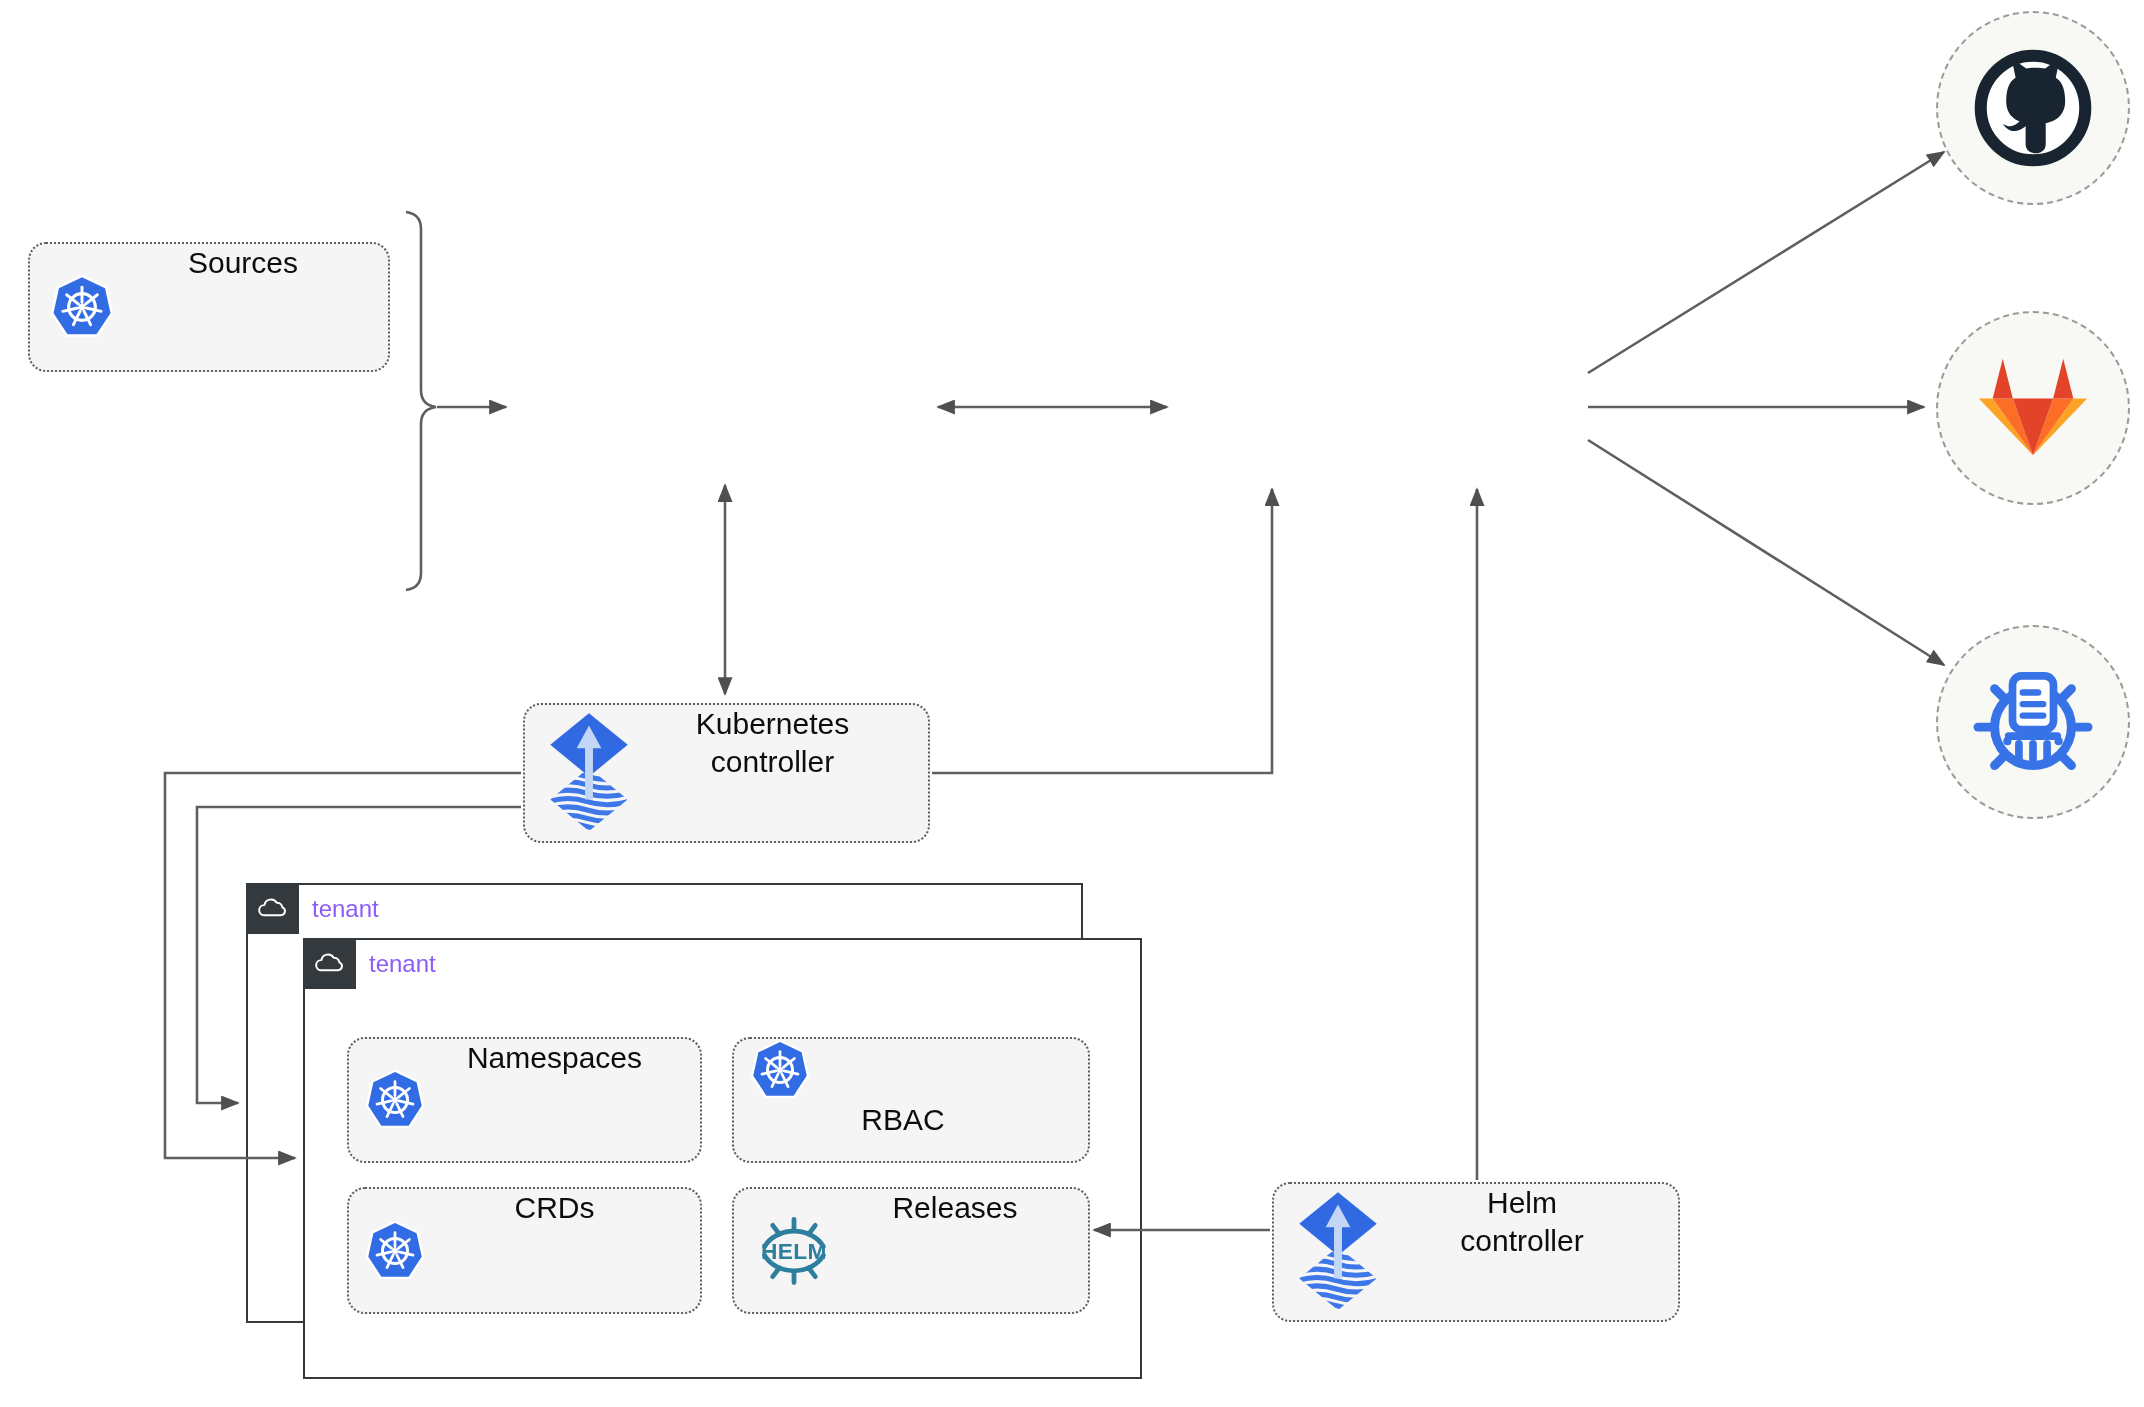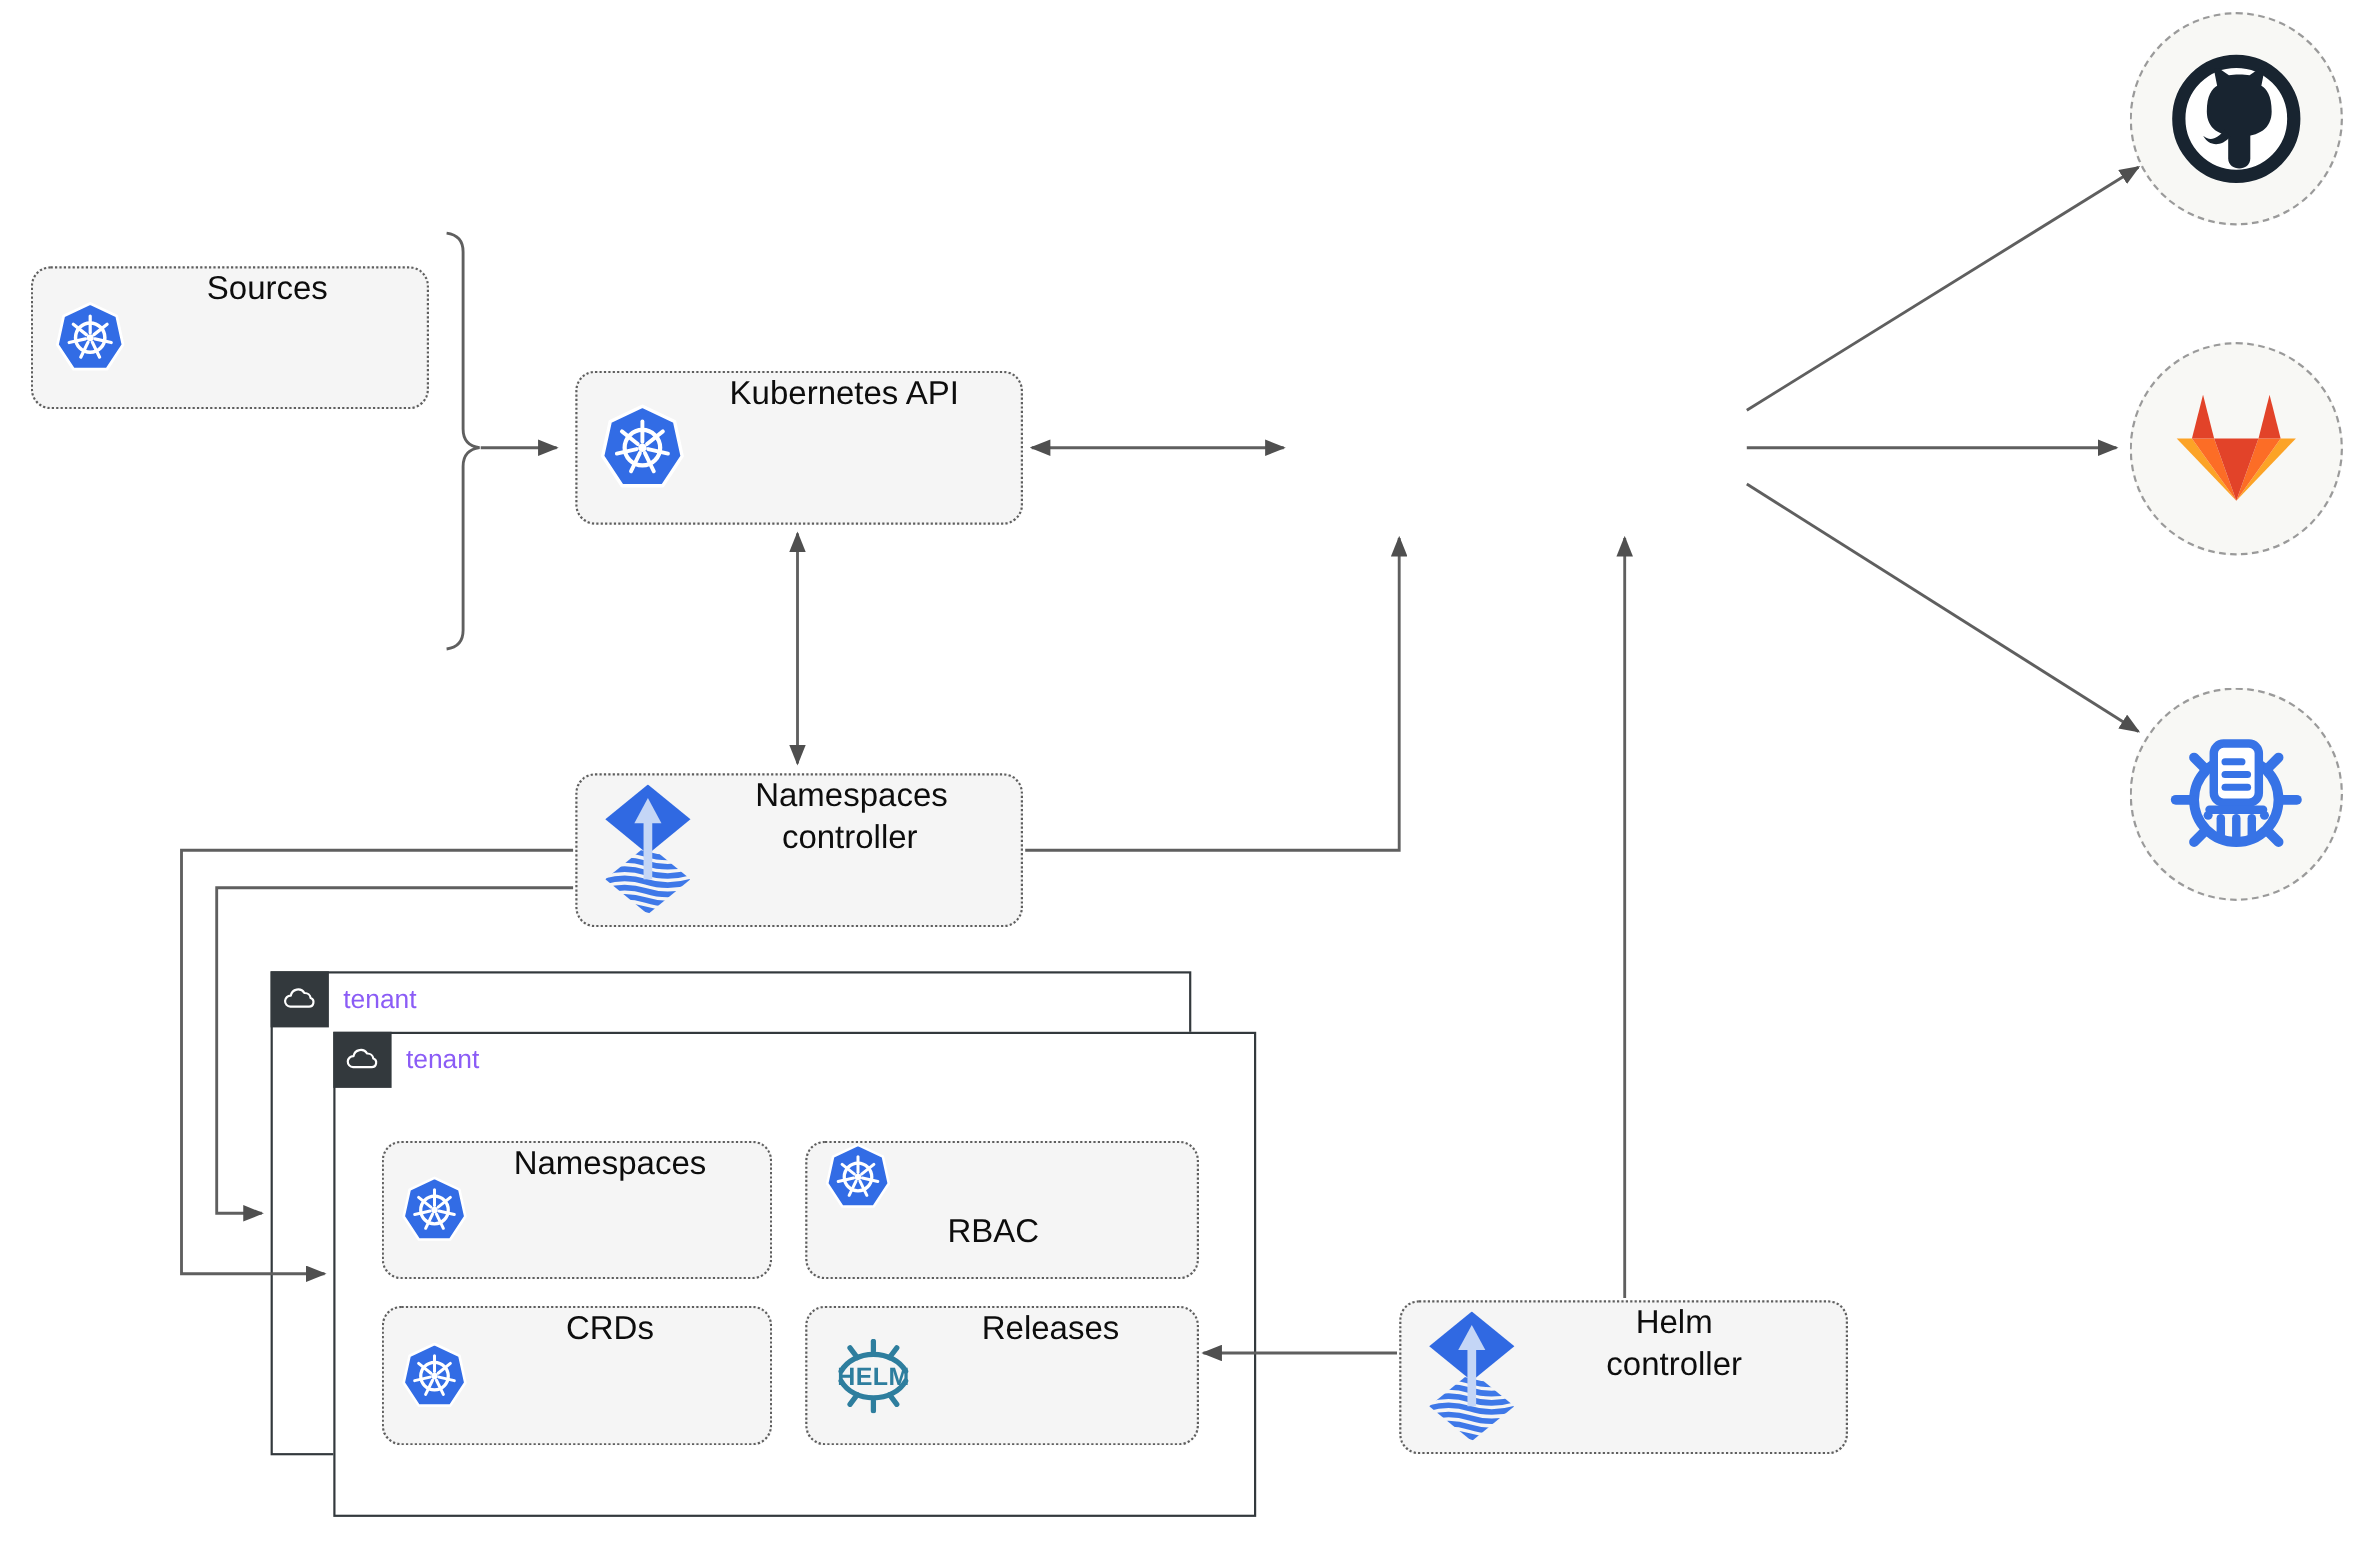--- a/index.html
+++ b/index.html
@@ -202,37 +202,29 @@
 
   <div class="dotted-box z4" style="left:28px;top:242px;width:362px;height:130px;">
     <span class="box-icon">
         <svg width="64" height="66">
           <use href="#sym-k8s"></use>
         </svg>
       </span>
     <span class="box-label">Sources</span>
   </div>
 
-  <div class="dotted-box z4" style="left:523px;top:337px;width:407px;height:140px;">
-    <span class="box-icon">
-        <svg width="78" height="80">
-          <use href="#sym-k8s"></use>
-        </svg>
-      </span>
-    <span class="box-label">Kubernetes API</span>
-  </div>
 
 
   <div class="dotted-box z4" style="left:523px;top:703px;width:407px;height:140px;">
     <span class="box-icon">
         <svg width="88" height="120">
           <use href="#sym-flux"></use>
         </svg>
       </span>
-    <span class="box-label"><span class="wrap">Namespaces controller</span></span>
+    <span class="box-label"><span class="wrap">Kubernetes controller</span></span>
   </div>
 
   <div class="dotted-box z4" style="left:1272px;top:1182px;width:408px;height:140px;">
     <span class="box-icon">
         <svg width="88" height="120">
           <use href="#sym-flux"></use>
         </svg>
       </span>
     <span class="box-label"><span class="wrap">Helm controller</span></span>
   </div>

